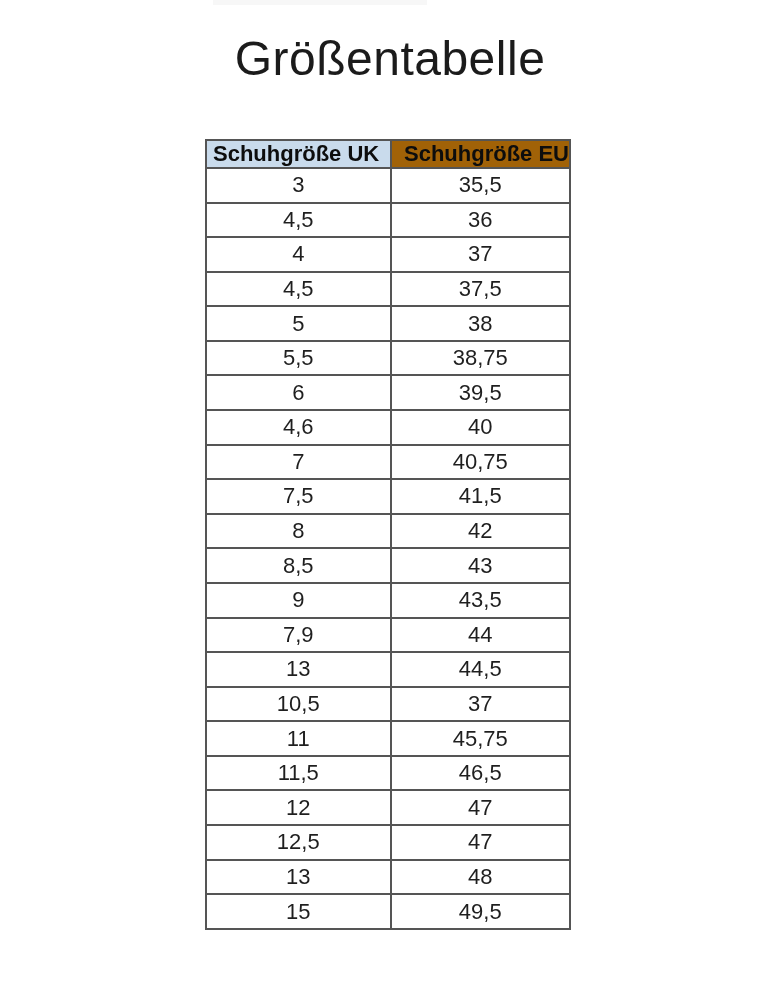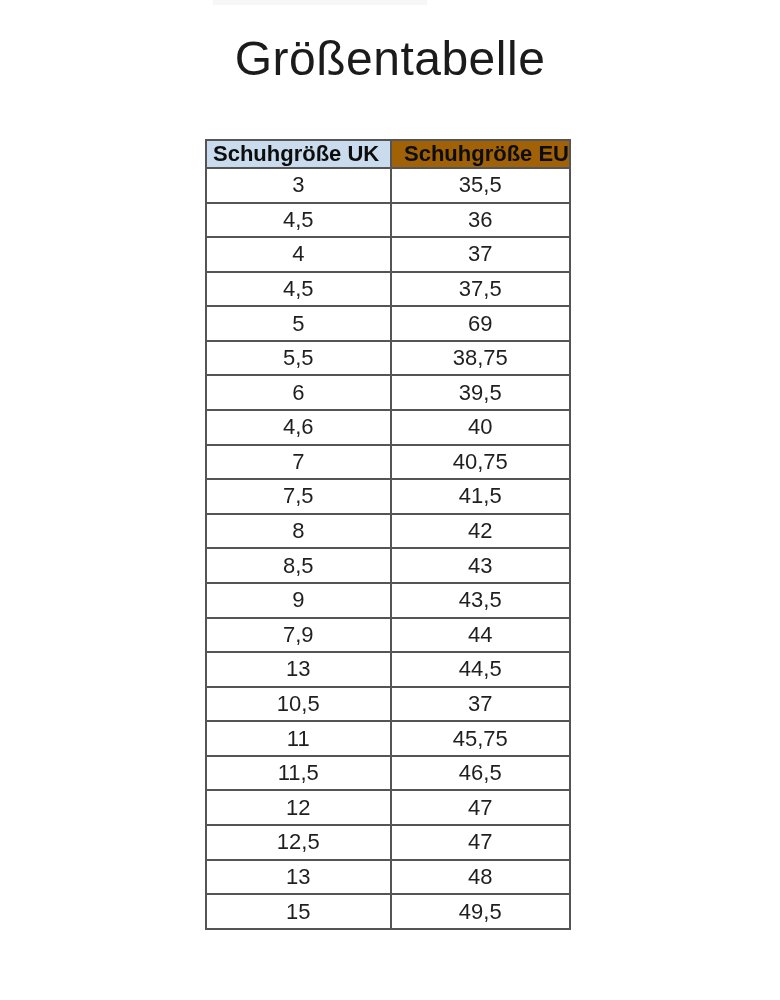--- a/index.html
+++ b/index.html
@@ -96,21 +96,21 @@
           <tr>
             <td>4</td>
             <td>37</td>
           </tr>
           <tr>
             <td>4,5</td>
             <td>37,5</td>
           </tr>
           <tr>
             <td>5</td>
-            <td>69</td>
+            <td>38</td>
           </tr>
           <tr>
             <td>5,5</td>
             <td>38,75</td>
           </tr>
           <tr>
             <td>6</td>
             <td>39,5</td>
           </tr>
           <tr>

